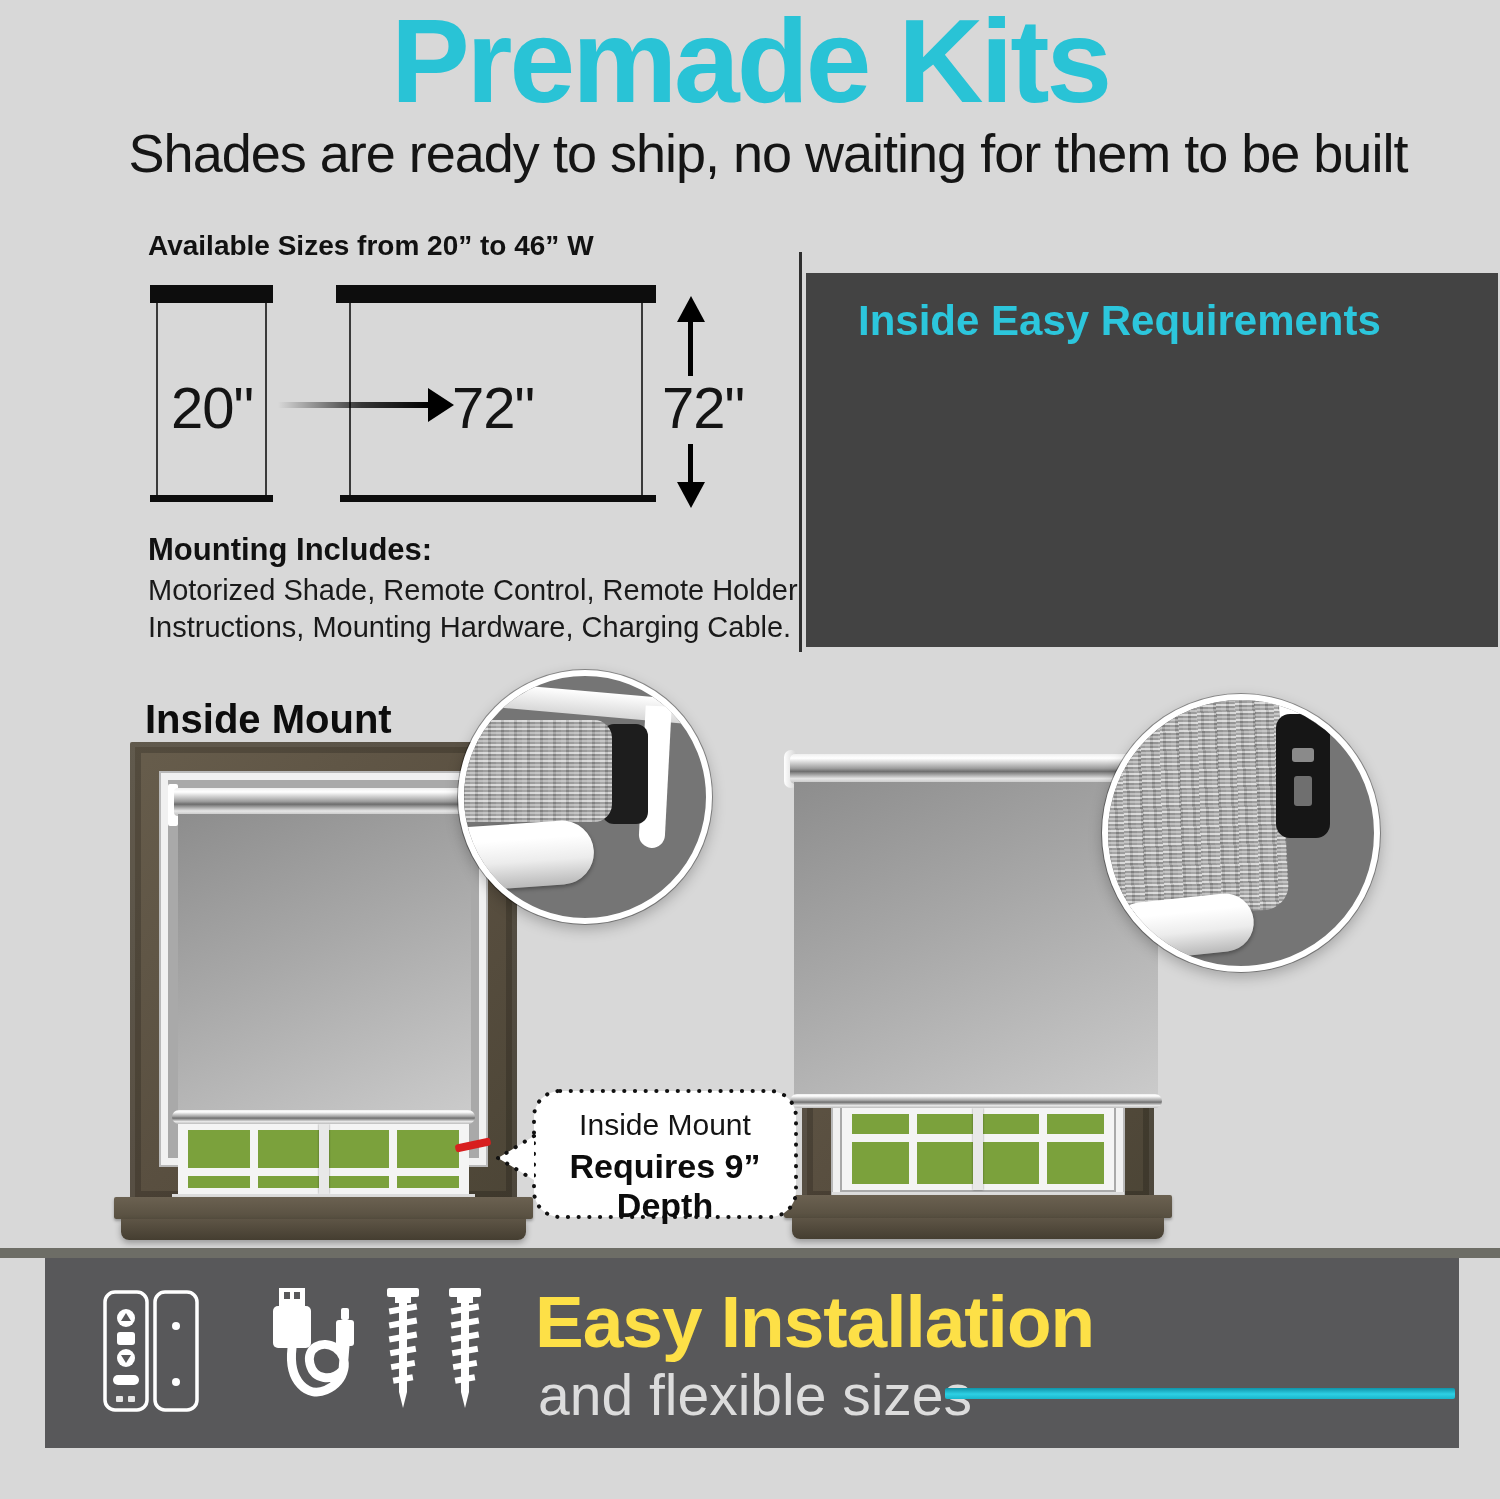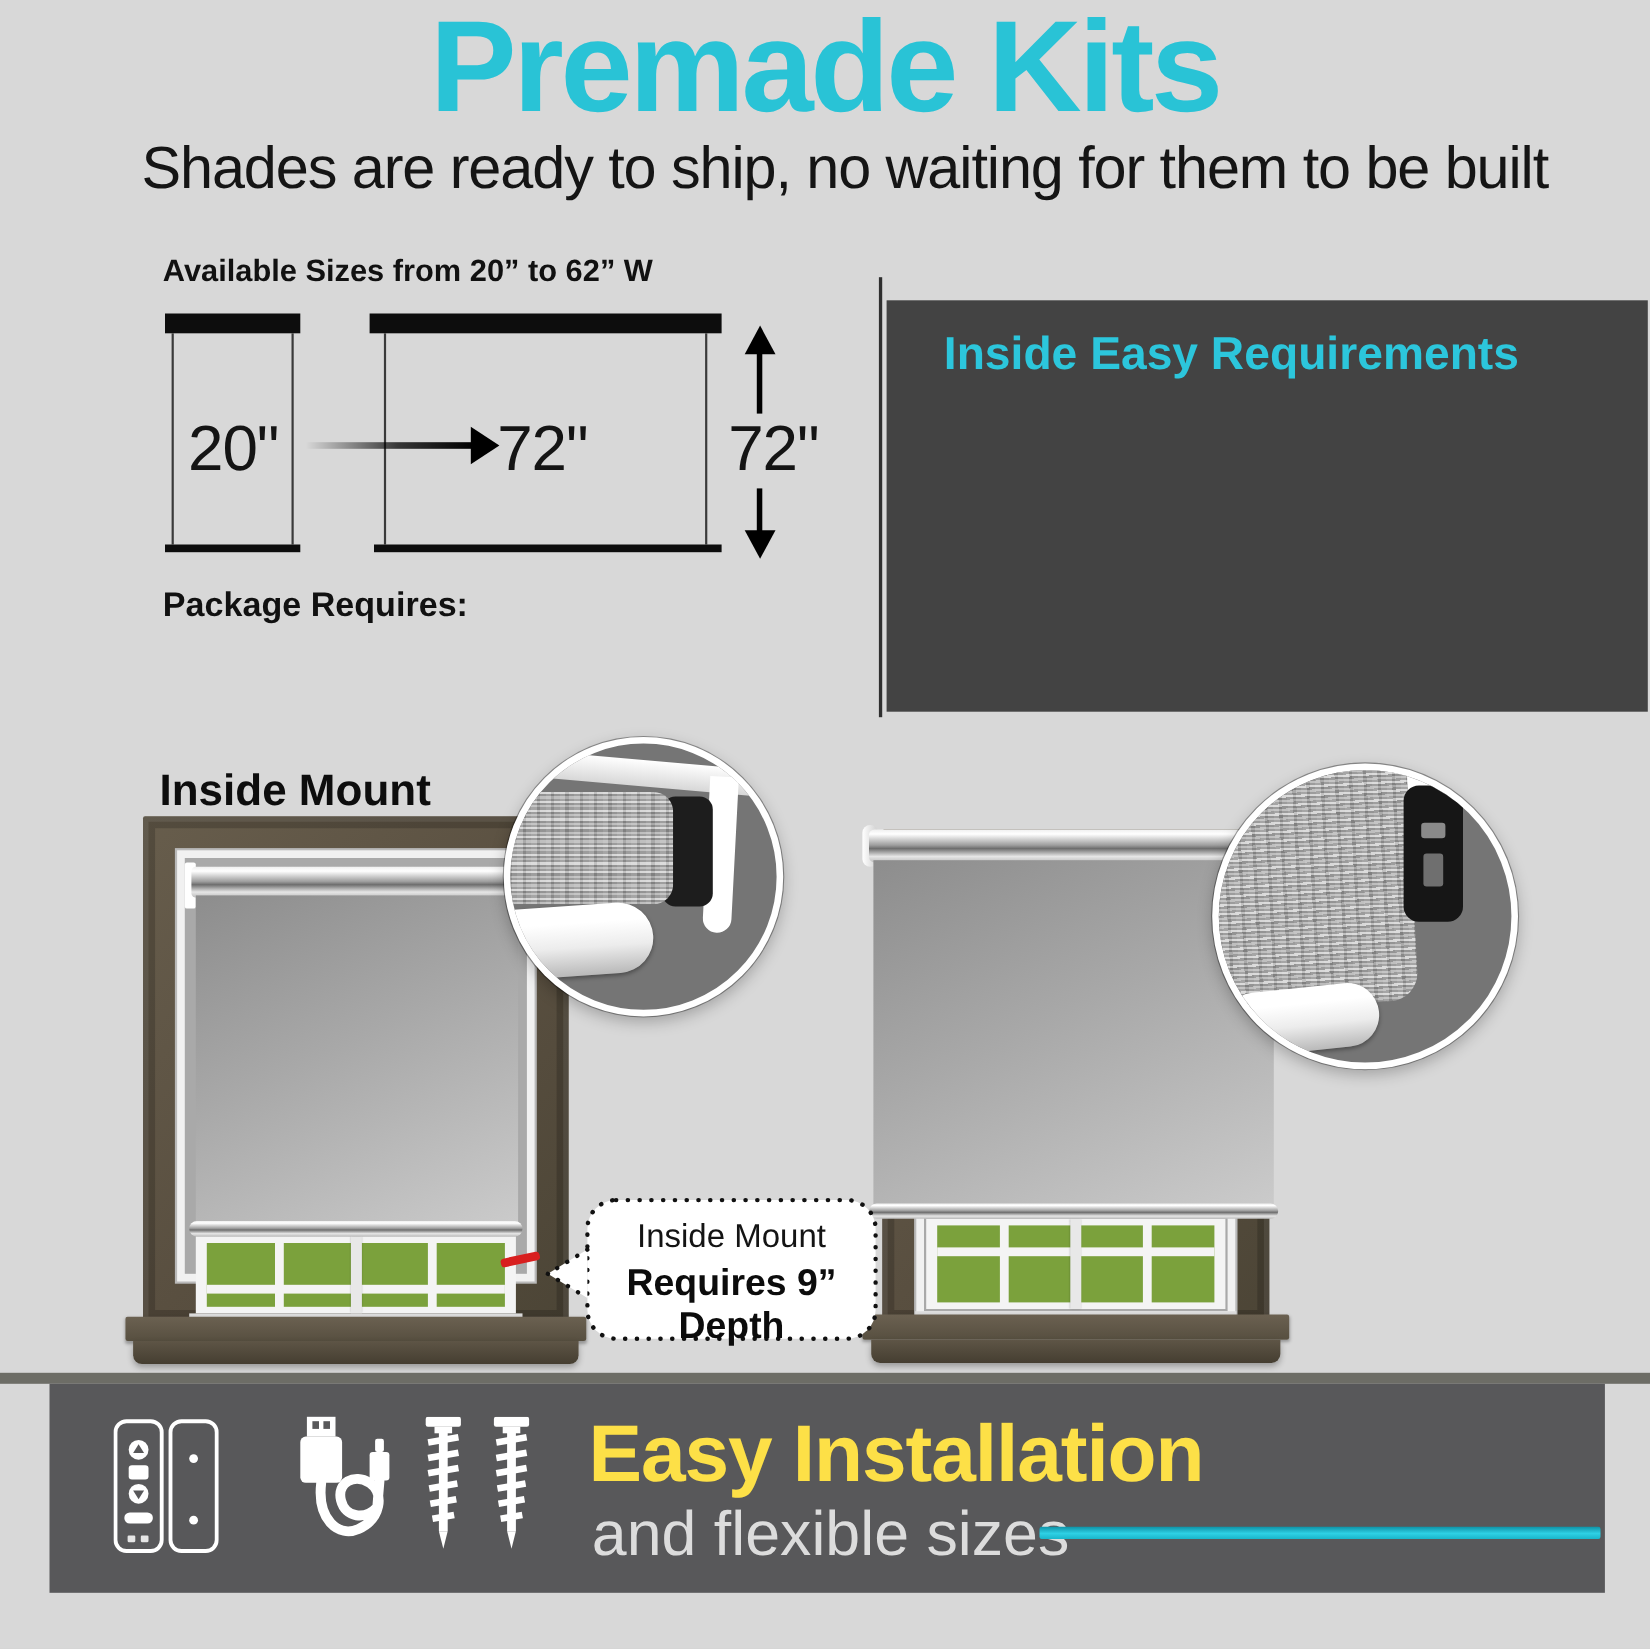--- a/index.html
+++ b/index.html
@@ -111,21 +111,21 @@
     background:linear-gradient(180deg,#0f93a8 0%,#2ed0e4 55%,#1ab6cb 100%); }
 </style>
 </head>
 <body>
 
 <div class="page">
 
   <div class="abs title">Premade Kits</div>
   <div class="abs subtitle">Shades are ready to ship, no waiting for them to be built</div>
 
-  <div class="abs sizes-heading">Available Sizes from 20” to 62” W</div>
+  <div class="abs sizes-heading">Available Sizes from 20” to 46” W</div>
 
   <div>
 
     <div class="abs bar-top" style="left:150px; top:285px; width:123px;"></div>
     <div class="abs side-line" style="left:156px; top:303px; height:192px;"></div>
     <div class="abs side-line" style="left:265px; top:303px; height:192px;"></div>
     <div class="abs bar-bot" style="left:150px; top:495px; width:123px;"></div>
     <div class="abs dim-label" style="left:156px; top:374px; width:112px; text-align:center;">20"</div>
 
     <div class="abs bar-top" style="left:336px; top:285px; width:320px;"></div>
@@ -137,21 +137,23 @@
     <div class="abs arrow-tail"></div>
     <div class="abs arrow-head-right"></div>
 
     <div class="abs arrow-head-up"></div>
     <div class="abs v-line" style="top:318px; height:58px;"></div>
     <div class="abs dim-label" style="left:662px; top:374px;">72"</div>
     <div class="abs v-line" style="top:444px; height:42px;"></div>
     <div class="abs arrow-head-down"></div>
   </div>
 
-  <div class="abs package-heading">Package Requires:</div>
+  <div class="abs package-heading">Mounting Includes:</div>
+  <div class="abs package-items">Motorized Shade, Remote Control, Remote Holder
+Instructions, Mounting Hardware, Charging Cable.</div>
 
   <div class="abs divider"></div>
   <div class="abs req-panel">
     <div class="abs req-heading">Inside Easy Requirements</div>
   </div>
 
   <div class="abs win-label" style="left:145px; top:697px;">Inside Mount</div>
 
   <div class="abs window" style="left:130px; top:742px;">
     <div class="abs w-frame" style="left:0; top:0; width:387px; height:460px;"></div>

